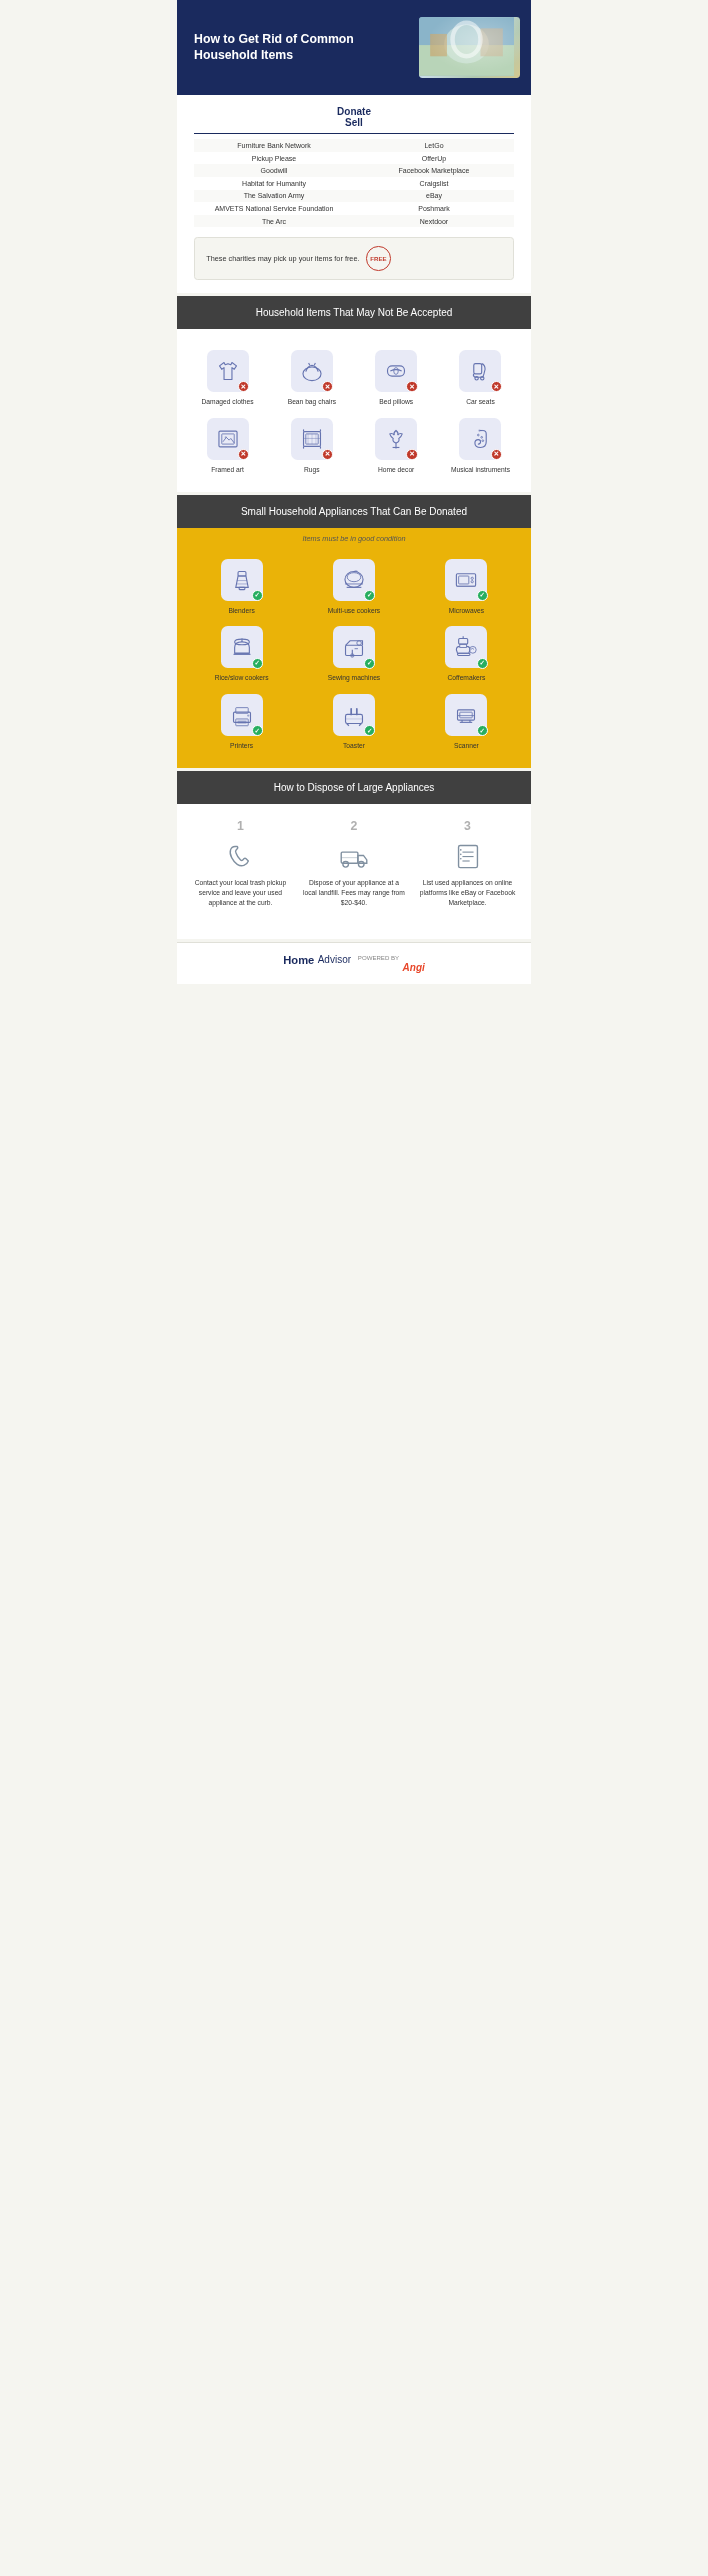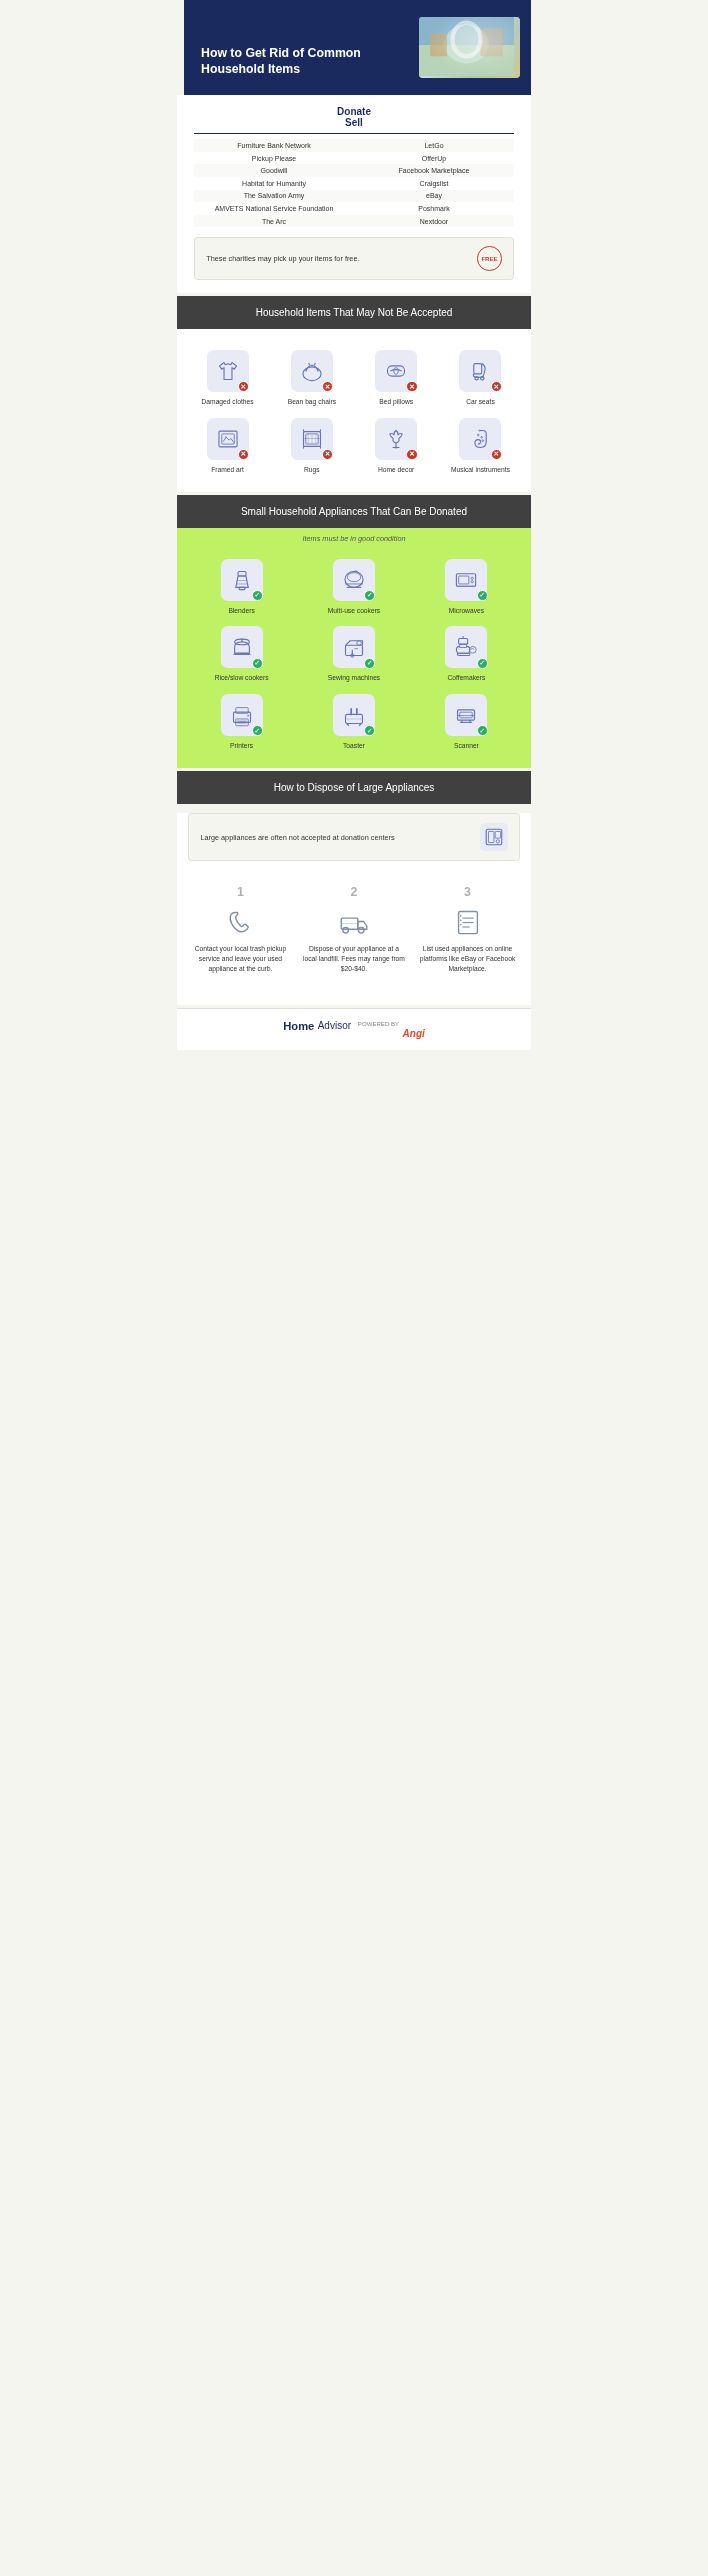--- a/index.html
+++ b/index.html
@@ -10,24 +10,23 @@
       margin: 0 auto;
     }
 
     
     .header {
       position: relative;
       background: #1a2a5e;
       color: white;
       padding: 17px 11.2px 17px 17px;
       display: flex;
-      align-items: flex-end;
+      align-items: center;
       justify-content: space-between;
       min-height: 67px;
-      margin-left: 7px;
     }
     .header-title {
       font-size: 12.3px;
       font-weight: 800;
       line-height: 1.3;
       max-width: 55%;
     }
     .header-img {
       width: 101px;
       height: 61px;
@@ -77,21 +76,21 @@
     }
     .donate-col .row-item:nth-child(odd) { background: #f9f9f7; }
     .sell-col .row-item:nth-child(odd) { background: #f9f9f7; }
 
     .free-note {
       background: #f5f5f0;
       border: 0.6px solid #e0e0d8;
       border-radius: 3.4px;
       display: flex;
       align-items: center;
-      justify-content: space-between;
+      justify-content: flex-start;
       gap: 6.7px;
       padding: 7.8px 11.2px;
       margin-top: 10px;
       font-size: 7.3px;
       color: #333;
     }
     .free-badge {
       border: 1.1px solid #c0392b;
       color: #c0392b;
       border-radius: 50%;
@@ -194,21 +193,21 @@
     }
     .item-label {
       font-size: 6.7px;
       color: #333;
       text-align: center;
       font-weight: 500;
     }
 
     
     .appliances-section {
-      background: #bef264;
+      background: #eab308;
       padding: 5.6px 11.2px 13.4px;
     }
     .appliances-subtitle {
       text-align: center;
       font-size: 7.3px;
       color: #555;
       margin-bottom: 9px;
       font-style: italic;
     }
 
@@ -648,31 +647,20 @@
     </div>
   </div>
 </div>
 
 <div class="divider-space"></div>
 
 <div class="section-header">
   <span>How to Dispose of Large Appliances</span>
 </div>
 <div style="background:white; padding-bottom:13.4px;">
-  <div class="large-appliance-note">
-    <span style="flex:1; font-size:7.3px; color:#333;">Large appliances are often not accepted at donation centers</span>
-    <div class="appliance-icon-small">
-      <svg width="20" height="20" viewBox="0 0 36 36">
-        <rect x="4" y="4" width="28" height="28" rx="3" fill="none" stroke="#6674b0" stroke-width="2"></rect>
-        <rect x="8" y="8" width="10" height="20" rx="1" fill="none" stroke="#6674b0" stroke-width="1.5"></rect>
-        <rect x="20" y="8" width="10" height="12" rx="1" fill="none" stroke="#6674b0" stroke-width="1.5"></rect>
-        <circle cx="25" cy="26" r="3" fill="none" stroke="#6674b0" stroke-width="1.5"></circle>
-      </svg>
-    </div>
-  </div>
   <div class="steps-section">
     <div class="steps-grid">
 
       <div class="step-cell">
         <div class="step-number">1</div>
         <div class="step-icon">
           <svg width="30" height="30" viewBox="0 0 54 54">
             <path d="M18 10 Q12 10 10 16 Q8 22 12 30 Q16 38 22 42 Q28 46 34 44 Q40 42 42 36 L38 32 Q36 30 34 32 L32 34 Q30 36 28 34 Q22 28 20 22 Q18 18 20 16 L22 14 Q24 12 22 10 Z" fill="none" stroke="#8090a0" stroke-width="2.5" stroke-linejoin="round"></path>
           </svg>
         </div>

